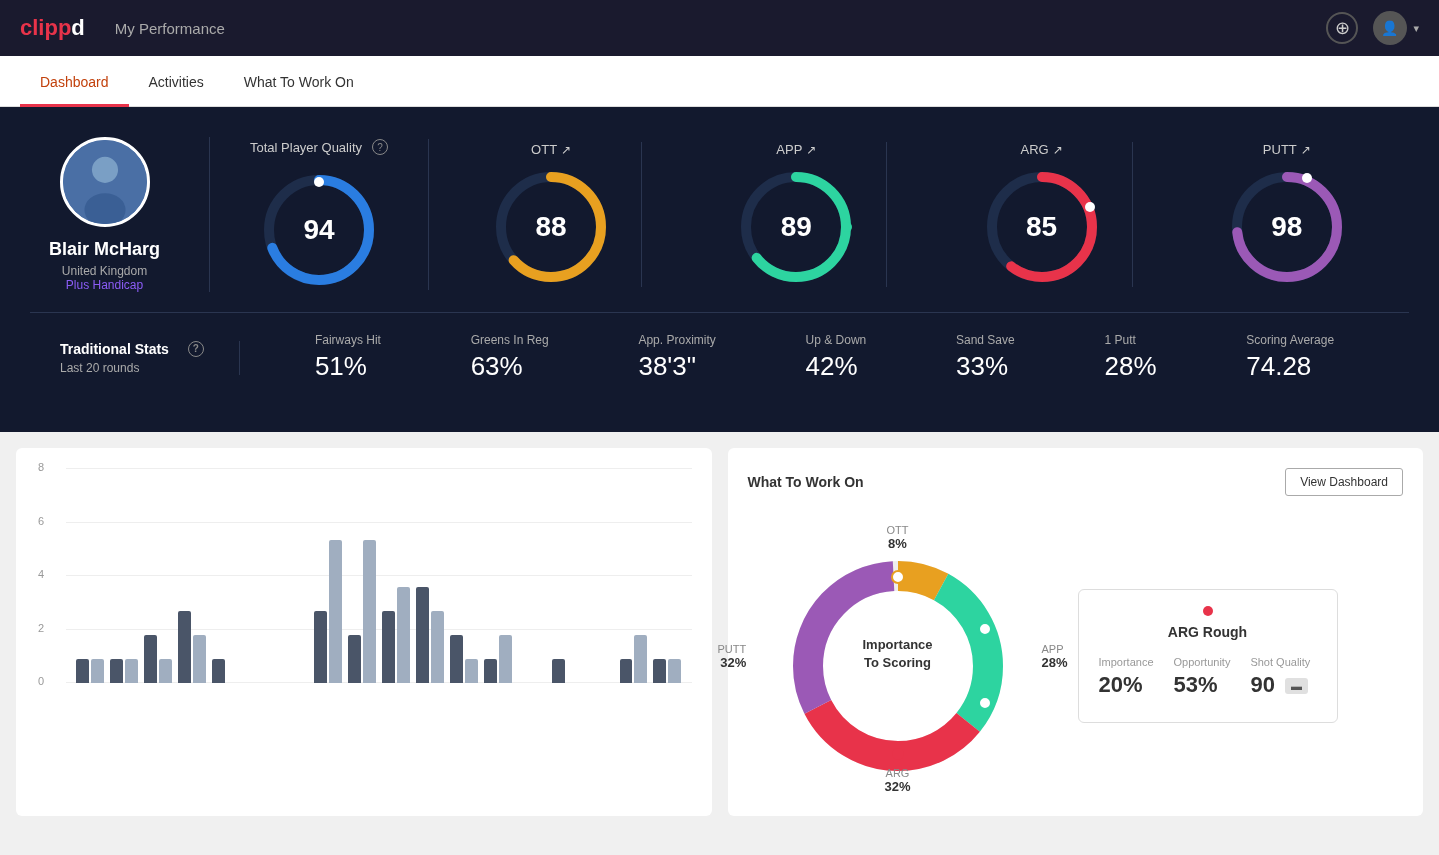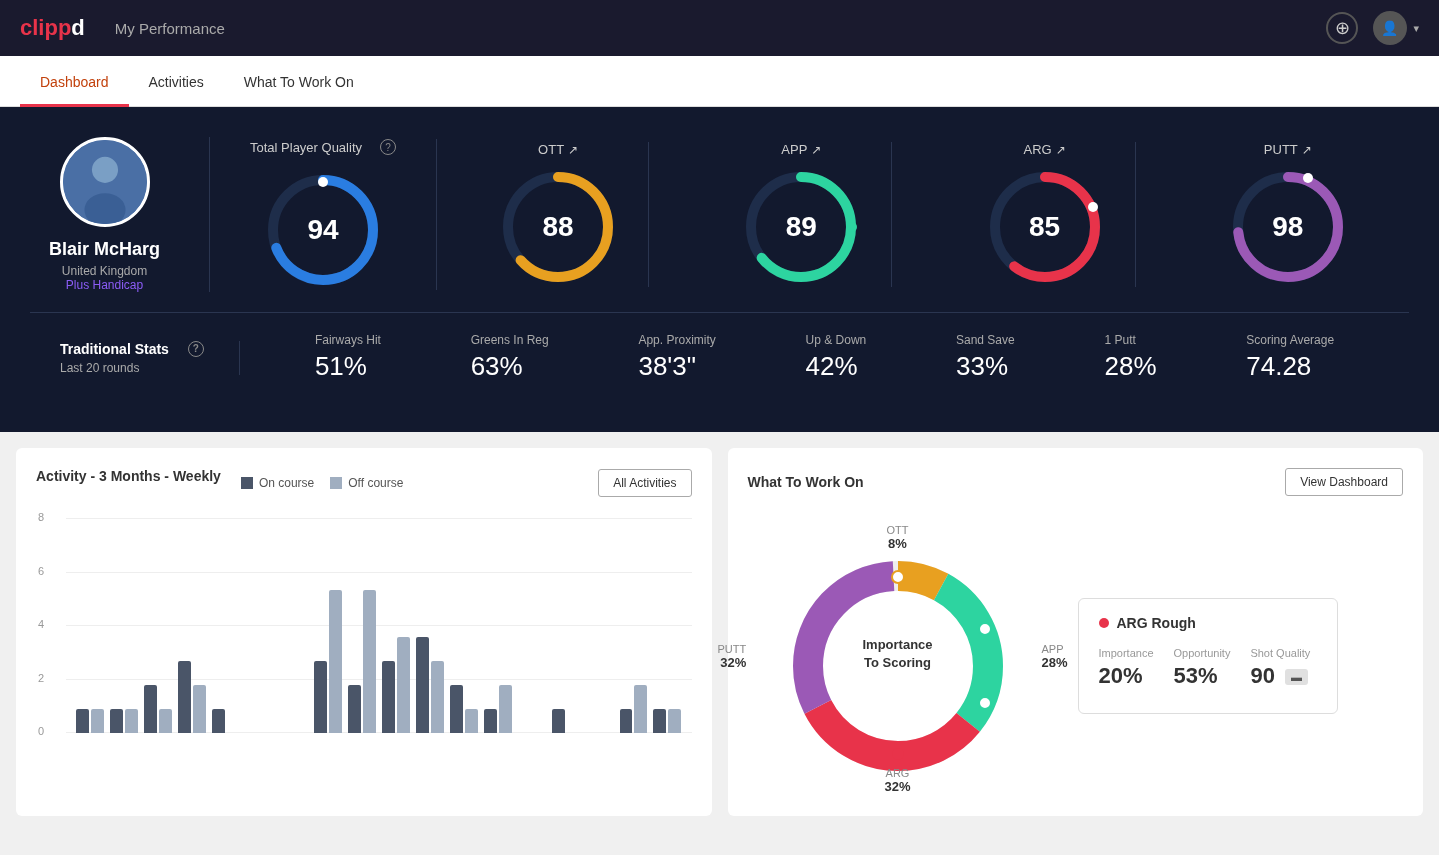--- a/index.html
+++ b/index.html
@@ -116,21 +116,21 @@
     .quality-main {
       padding: 0 40px;
       display: flex;
       flex-direction: column;
       align-items: center;
       border-right: 1px solid #2a3550;
     }
     .quality-label {
       display: flex;
       align-items: center;
-      gap: 18px;
+      gap: 10px;
       color: #ccc;
       font-size: 13px;
       margin-bottom: 15px;
     }
     .quality-items {
       display: flex;
       flex: 1;
       justify-content: space-around;
     }
     .quality-item {
@@ -356,20 +356,21 @@
       padding: 16px 20px;
       min-width: 260px;
     }
     .info-card-title {
       display: flex;
       align-items: center;
       gap: 8px;
       font-size: 14px;
       font-weight: 600;
       margin-bottom: 16px;
+      flex-direction: column;
     }
     .red-dot {
       width: 10px; height: 10px; border-radius: 50%;
       background: #e8334a;
       flex-shrink: 0;
     }
     .info-metrics {
       display: flex;
       gap: 20px;
       margin-bottom: 8px;
@@ -575,36 +576,20 @@
         <div class="stat-name">Scoring Average</div>
         <div class="stat-value">74.28</div>
       </div>
     </div>
   </div>
 </div>
 
 <div class="main-content">
 
   <div class="panel">
-    <div class="chart-header">
-      <div style="display:flex;align-items:center;gap:20px;">
-        <span class="panel-title">Activity - 3 Months - Weekly</span>
-        <div class="chart-legend">
-          <div class="legend-item">
-            <div class="legend-dot" style="background:#4a5568;"></div>
-            <span>On course</span>
-          </div>
-          <div class="legend-item">
-            <div class="legend-dot" style="background:#a0aec0;"></div>
-            <span>Off course</span>
-          </div>
-        </div>
-      </div>
-      <button class="btn-outline">All Activities</button>
-    </div>
 
     <div class="bar-chart-container">
 
       <div class="bar-chart-grid">
         <div class="grid-line">
             <span class="grid-label">8</span>
           </div>
         <div class="grid-line">
             <span class="grid-label">6</span>
           </div>

